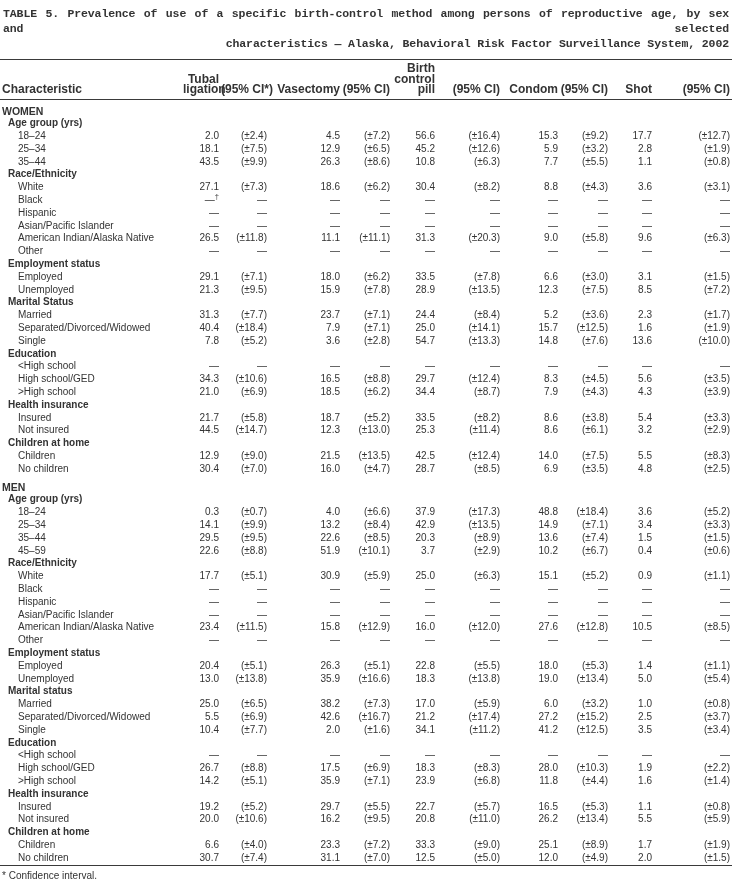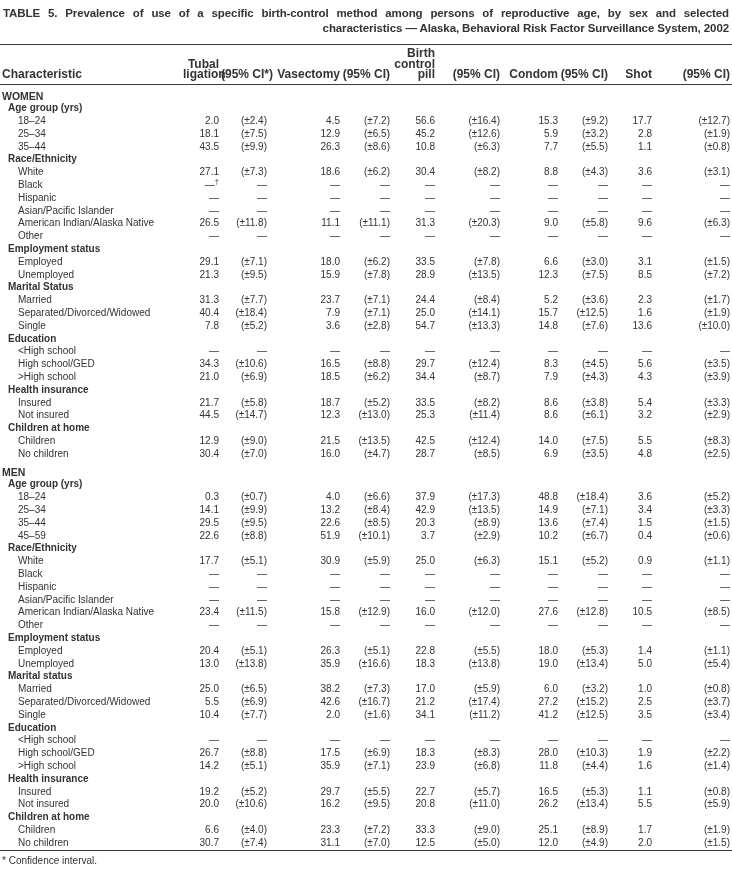--- a/index.html
+++ b/index.html
@@ -3,21 +3,21 @@
 <meta charset="utf-8">
 <style>
   * { margin: 0; padding: 0; box-sizing: border-box; }
   html, body { background: #ffffff; }
   body {
     width: 732px; height: 879px; overflow: hidden;
     font-family: "Liberation Sans", "DejaVu Sans", sans-serif;
     color: #333;
   }
   .page { padding: 6px 0 0 0; }
-  .title { font-weight: 700; font-size: 11.5px; line-height: 15px; letter-spacing: -0.1px; padding: 0 3px; }
+  .title { font-weight: 700; font-size: 11.5px; line-height: 15px; letter-spacing: -0.1px; padding: 0 3px; font-family: Liberation Mono, monospace; }
   .title-line1 { text-align: justify; text-align-last: justify; }
   .title-line2 { text-align: right; }
 
   table { width: 732px; table-layout: fixed; border-collapse: collapse; margin-top: 8px;
           border-top: 1.4px solid #3a3a3a; border-bottom: 1.4px solid #3a3a3a; }
   thead th { vertical-align: bottom; font-weight: 700; font-size: 12px; line-height: 10.5px;
              padding: 3px 2px 4px 0; text-align: right; white-space: nowrap;
              border-bottom: 1.4px solid #3a3a3a; }
   thead th.c-label { text-align: left; padding-left: 2px; }
   tbody td { font-size: 10px; line-height: 12.8px; height: 12.8px; padding: 0 2px 0 0;

